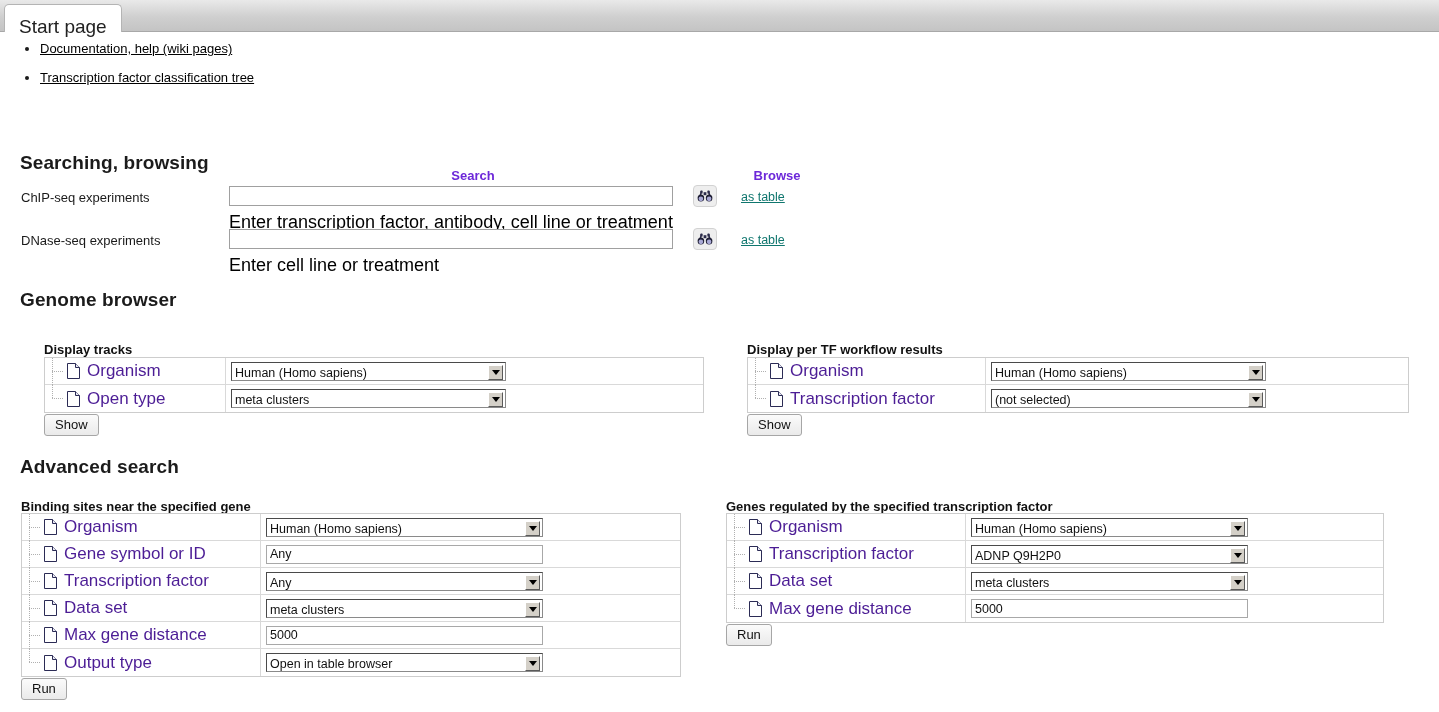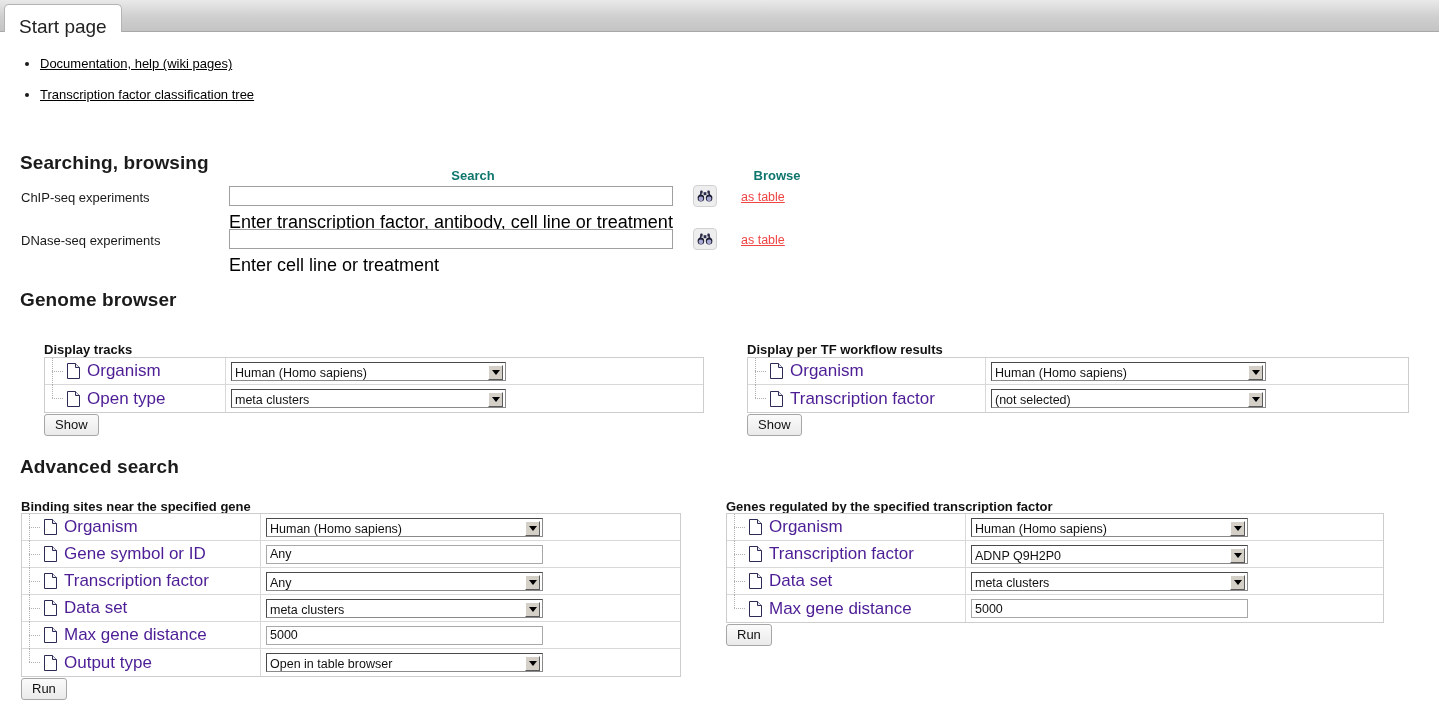--- a/index.html
+++ b/index.html
@@ -47,21 +47,21 @@
     position: absolute;
     left: 0; top: 40px;
     width: 700px;
   }
   .links ul {
     margin: 0;
     padding-left: 40px;
     list-style: disc;
   }
   .links li {
-    margin: 16px 0 14px 0;
+    margin: 1px 0 14px 0;
     font-size: 13px;
   }
   .links a {
     color: #000000;
     text-decoration: underline;
     font-size: 13px;
   }
 
   
   h2.section {
@@ -75,21 +75,21 @@
   .subhead {
     position: absolute;
     font-size: 13px;
     font-weight: bold;
     color: #111;
   }
   .colhead {
     position: absolute;
     font-size: 13px;
     font-weight: bold;
-    color: #0f766e;
+    color: #6d28d9;
     text-align: center;
   }
 
   
   .row-label {
     position: absolute;
     font-size: 13px;
     color: #1a1a1a;
   }
   .hint {
@@ -118,21 +118,21 @@
     border-radius: 4px;
     box-sizing: border-box;
     display: flex;
     align-items: center;
     justify-content: center;
     cursor: pointer;
   }
   .as-table {
     position: absolute;
     font-size: 12.5px;
-    color: #ef4444;
+    color: #0f766e;
     text-decoration: underline;
   }
 
   
   .ttable {
     position: absolute;
     border: 1px solid #cdcdcd;
     background: #ffffff;
     box-sizing: border-box;
   }

